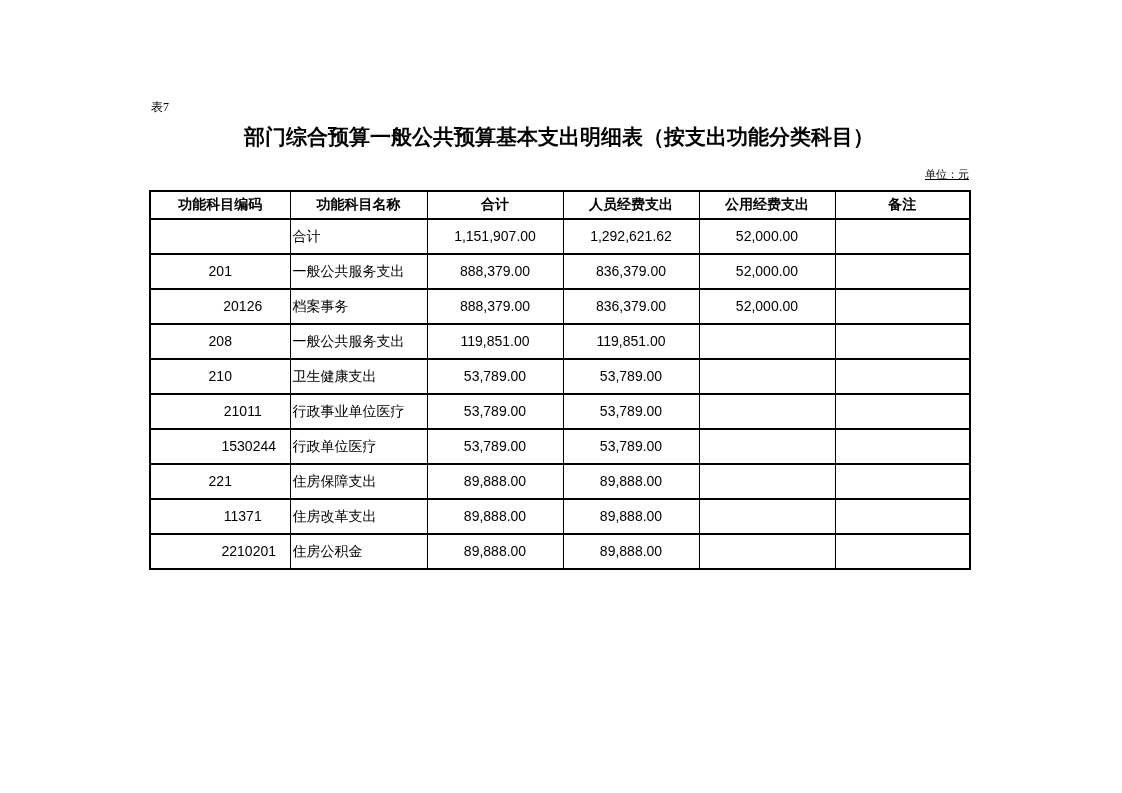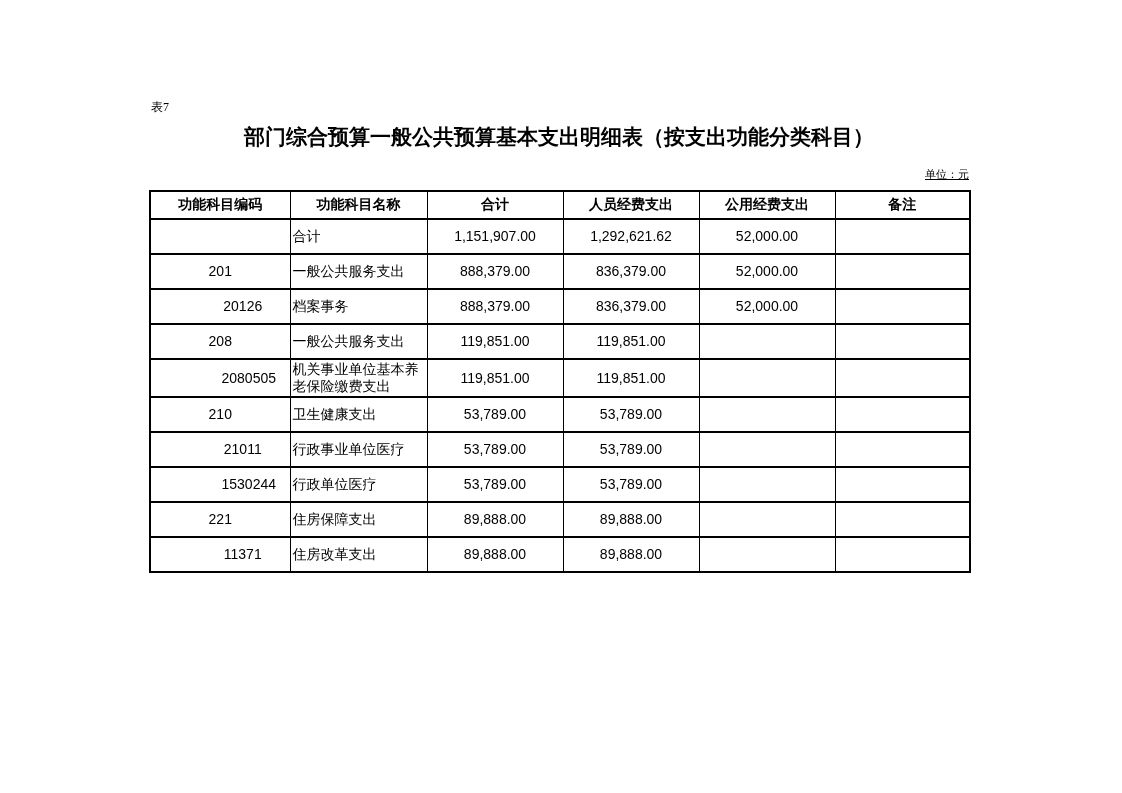--- a/index.html
+++ b/index.html
@@ -137,28 +137,20 @@
       </tr>
       <tr>
         <td class="code ind0">208</td>
         <td class="name">一般公共服务支出</td>
         <td class="num">119,851.00</td>
         <td class="num">119,851.00</td>
         <td class="num"></td>
         <td class="note"></td>
       </tr>
       <tr>
-        <td class="code ind2">2080505</td>
-        <td class="name">机关事业单位基本养老保险缴费支出</td>
-        <td class="num">119,851.00</td>
-        <td class="num">119,851.00</td>
-        <td class="num"></td>
-        <td class="note"></td>
-      </tr>
-      <tr>
         <td class="code ind0">210</td>
         <td class="name">卫生健康支出</td>
         <td class="num">53,789.00</td>
         <td class="num">53,789.00</td>
         <td class="num"></td>
         <td class="note"></td>
       </tr>
       <tr>
         <td class="code ind1">21011</td>
         <td class="name">行政事业单位医疗</td>
@@ -184,14 +176,22 @@
         <td class="note"></td>
       </tr>
       <tr>
         <td class="code ind1">11371</td>
         <td class="name">住房改革支出</td>
         <td class="num">89,888.00</td>
         <td class="num">89,888.00</td>
         <td class="num"></td>
         <td class="note"></td>
       </tr>
+      <tr>
+        <td class="code ind2">2210201</td>
+        <td class="name">住房公积金</td>
+        <td class="num">89,888.00</td>
+        <td class="num">89,888.00</td>
+        <td class="num"></td>
+        <td class="note"></td>
+      </tr>
     </tbody>
 </table>
 
 </body></html>

